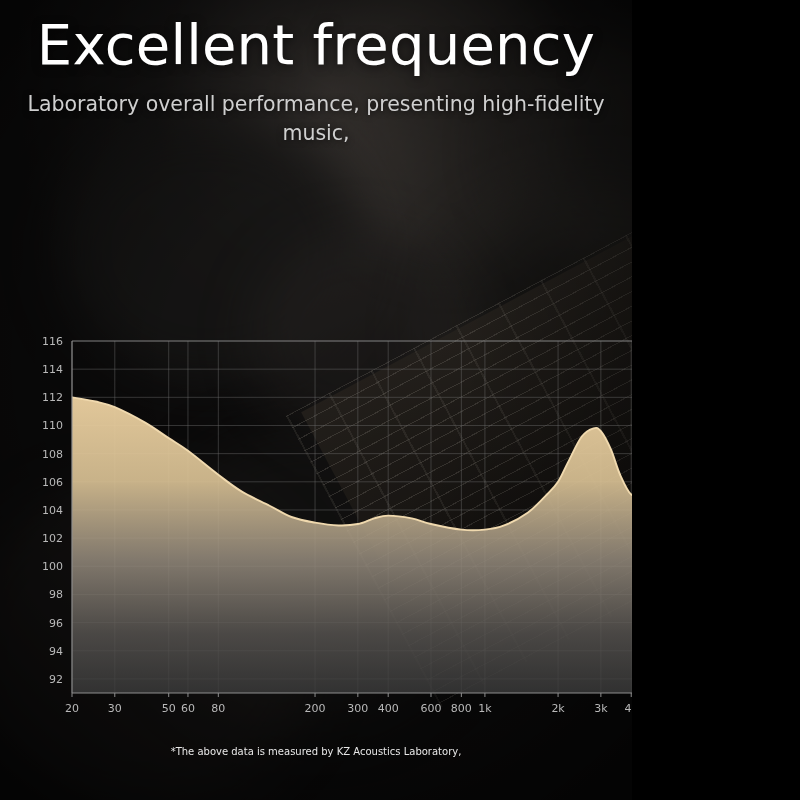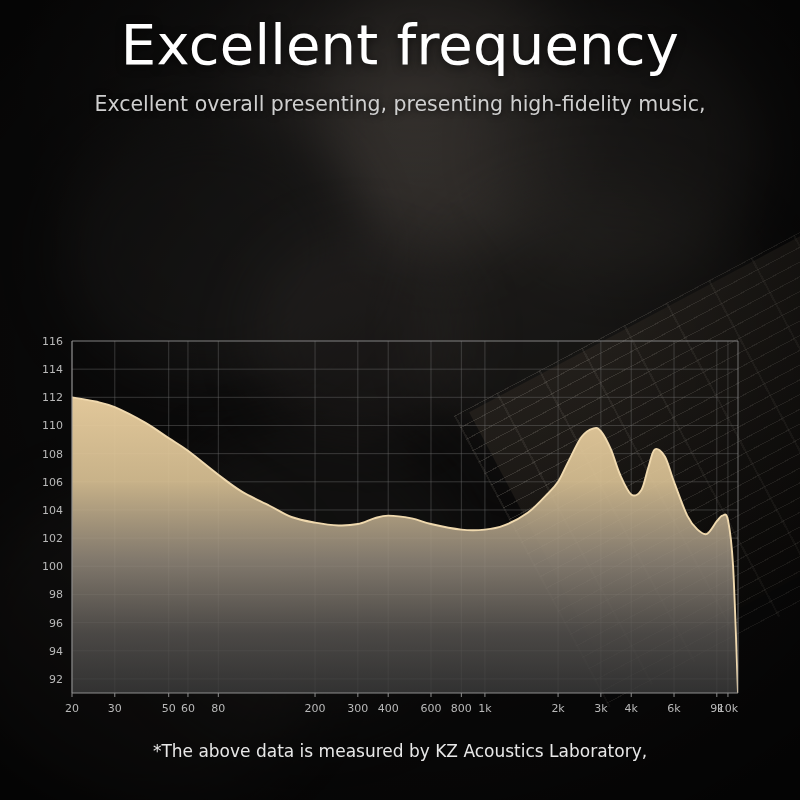--- a/index.html
+++ b/index.html
@@ -1,19 +1,19 @@
 <!DOCTYPE html>
 <html><head>
 <meta charset="utf-8">
 <style>
   html,body{margin:0;padding:0;background:#000;}
   body{width:800px;height:800px;overflow:hidden;
        font-family:"DejaVu Sans","Liberation Sans",sans-serif;}
 
-  #page{position:relative;width:800px;height:800px;background:#141414;overflow:hidden;}
+  #page{position:relative;width:632px;height:800px;background:#141414;overflow:hidden;}
 
   
   .bg{position:absolute;inset:0;overflow:hidden;}
   .bg-base{position:absolute;inset:0;
     background:
       radial-gradient(ellipse 50% 42% at 52% 12%, #5c5550 0%, #211f1e 55%, #0e0d0d 100%),
       radial-gradient(ellipse 70% 55% at 20% 75%, #3a3632 0%, #151413 60%, #0a0a0a 100%),
       linear-gradient(160deg,#1d1c1b 0%,#0b0b0b 55%,#121111 100%);
   }
   
@@ -55,21 +55,21 @@
 
   
   .chart-wrap{position:absolute;left:0;top:318px;width:800px;height:400px;z-index:6;text-align:center;}
   svg{display:block;}
   .ytick,.xtick{fill:#b9b9b9;font-size:11px;font-family:"DejaVu Sans","Liberation Sans",sans-serif;}
   .ytick{text-anchor:end;}
   .xtick{text-anchor:middle;}
 
   
   .foot{position:absolute;left:0;right:0;top:742px;text-align:center;z-index:6;
-        color:#e8e8e8;font-size:17px;line-height:19px;}
+        color:#e8e8e8;font-size:10px;line-height:19px;}
 </style>
 </head>
 <body>
 
 <div id="page">
 
   <div class="bg">
     <div class="bg-base"></div>
     <div class="bg-blob b1"></div>
     <div class="bg-blob b2"></div>
@@ -81,21 +81,21 @@
     <div class="neck"></div>
     <div class="frets"></div>
     <div class="strings"></div>
     <div class="bg-vig"></div>
     <div class="bg-dark"></div>
   </div>
 
   <div class="head">
     <div class="h1">Excellent frequency</div>
     <div class="sub">
-      <div>Excellent overall presenting, presenting high-fidelity music,</div>
+      <div>Laboratory overall performance, presenting high-fidelity music,</div>
     </div>
   </div>
 
   <div class="chart-wrap">
     <svg id="fr-chart" width="800" height="400" viewBox="0 0 800 400">
       <defs>
         <linearGradient id="areaGrad" x1="0" y1="0" x2="0" y2="1">
           <stop offset="0%" stop-color="#e8cd9e" stop-opacity="0.97"></stop>
           <stop offset="28%" stop-color="#d9c194" stop-opacity="0.92"></stop>
           <stop offset="55%" stop-color="#948a7c" stop-opacity="0.86"></stop>

